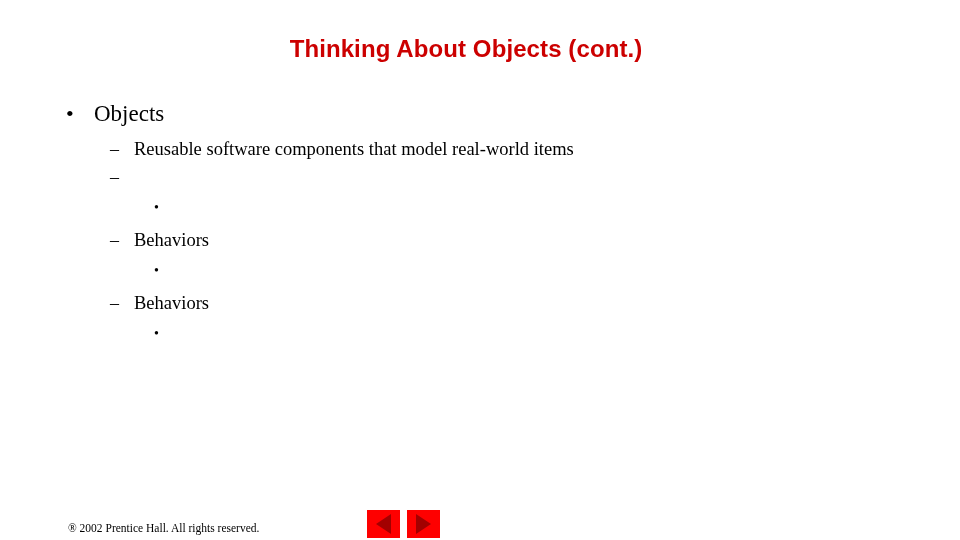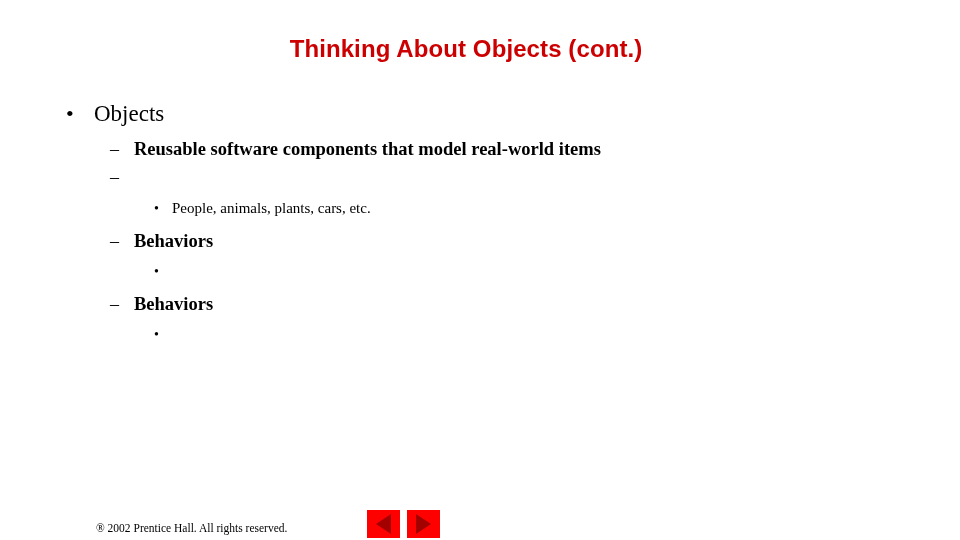--- a/index.html
+++ b/index.html
@@ -77,21 +77,20 @@
     margin-bottom: 3px;
   }
   .lvl2 .marker {
     width: 24px;
     font-size: 18px;
     line-height: 25px;
   }
   .lvl2 .bullet-text {
     font-size: 18.5px;
     line-height: 25px;
-    font-weight: bold;
   }
 
   
   .lvl3 {
     margin-left: 88px;
     margin-top: 7px;
     margin-bottom: 9px;
   }
   .lvl3 .marker {
     width: 18px;
@@ -99,21 +98,21 @@
     line-height: 22px;
   }
   .lvl3 .bullet-text {
     font-size: 15px;
     line-height: 22px;
   }
 
   
   .footer-copyright {
     position: absolute;
-    left: 96px;
+    left: 68px;
     top: 521px;
     font-size: 11.5px;
     line-height: 14px;
     color: #000000;
     white-space: nowrap;
   }
 
   .nav-buttons {
     position: absolute;
     left: 367px;
@@ -161,21 +160,20 @@
     <span class="marker">–</span>
     <span class="bullet-text">Reusable software components that model real-world items</span>
   </div>
 
   <div class="bullet-row lvl2">
     <span class="marker">–</span>
   </div>
 
   <div class="bullet-row lvl3">
     <span class="marker">•</span>
-    <span class="bullet-text">People, animals, plants, cars, etc.</span>
   </div>
 
   <div class="bullet-row lvl2">
     <span class="marker">–</span>
     <span class="bullet-text">Behaviors</span>
   </div>
 
   <div class="bullet-row lvl3">
     <span class="marker">•</span>
   </div>

